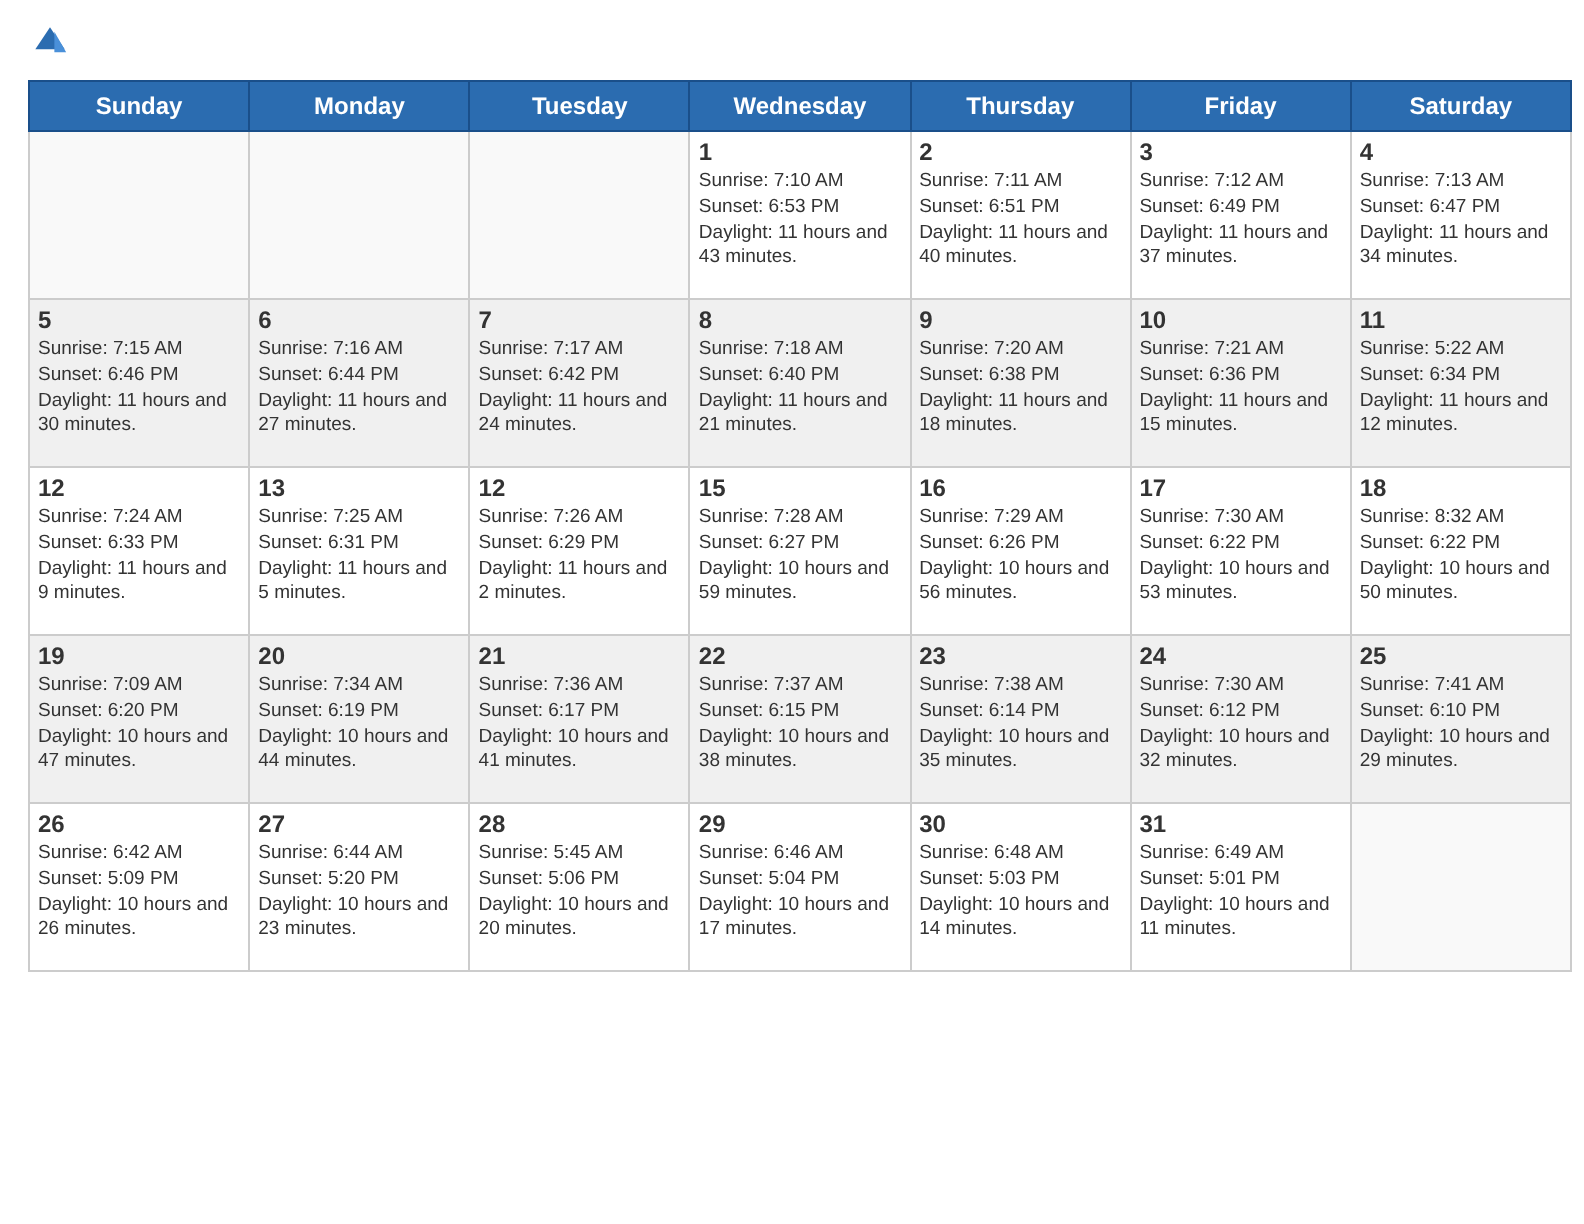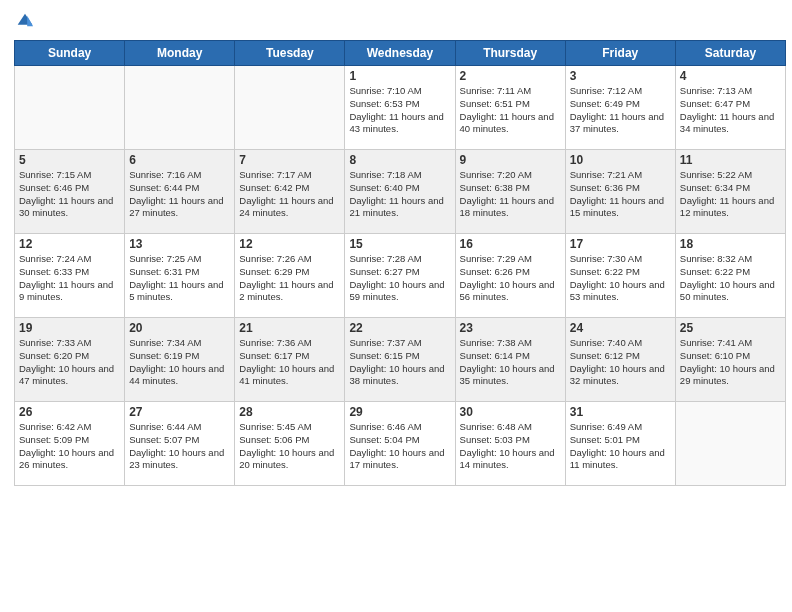--- a/index.html
+++ b/index.html
@@ -256,21 +256,21 @@
             <span class="day-number">18</span>
             <div class="day-info">Sunrise: 8:32 AM
 Sunset: 6:22 PM
 Daylight: 10 hours
 and 50 minutes.</div>
           </td>
         </tr>
         <tr>
           <td class="shaded">
             <span class="day-number">19</span>
-            <div class="day-info">Sunrise: 7:33 AM
+            <div class="day-info">Sunrise: 7:09 AM
 Sunset: 6:20 PM
 Daylight: 10 hours
 and 47 minutes.</div>
           </td>
           <td class="shaded">
             <span class="day-number">20</span>
             <div class="day-info">Sunrise: 7:34 AM
 Sunset: 6:19 PM
 Daylight: 10 hours
 and 44 minutes.</div>
@@ -291,21 +291,21 @@
           </td>
           <td class="shaded">
             <span class="day-number">23</span>
             <div class="day-info">Sunrise: 7:38 AM
 Sunset: 6:14 PM
 Daylight: 10 hours
 and 35 minutes.</div>
           </td>
           <td class="shaded">
             <span class="day-number">24</span>
-            <div class="day-info">Sunrise: 7:40 AM
+            <div class="day-info">Sunrise: 7:30 AM
 Sunset: 6:12 PM
 Daylight: 10 hours
 and 32 minutes.</div>
           </td>
           <td class="shaded">
             <span class="day-number">25</span>
             <div class="day-info">Sunrise: 7:41 AM
 Sunset: 6:10 PM
 Daylight: 10 hours
 and 29 minutes.</div>
@@ -315,21 +315,21 @@
           <td>
             <span class="day-number">26</span>
             <div class="day-info">Sunrise: 6:42 AM
 Sunset: 5:09 PM
 Daylight: 10 hours
 and 26 minutes.</div>
           </td>
           <td>
             <span class="day-number">27</span>
             <div class="day-info">Sunrise: 6:44 AM
-Sunset: 5:07 PM
+Sunset: 5:20 PM
 Daylight: 10 hours
 and 23 minutes.</div>
           </td>
           <td>
             <span class="day-number">28</span>
             <div class="day-info">Sunrise: 5:45 AM
 Sunset: 5:06 PM
 Daylight: 10 hours
 and 20 minutes.</div>
           </td>

